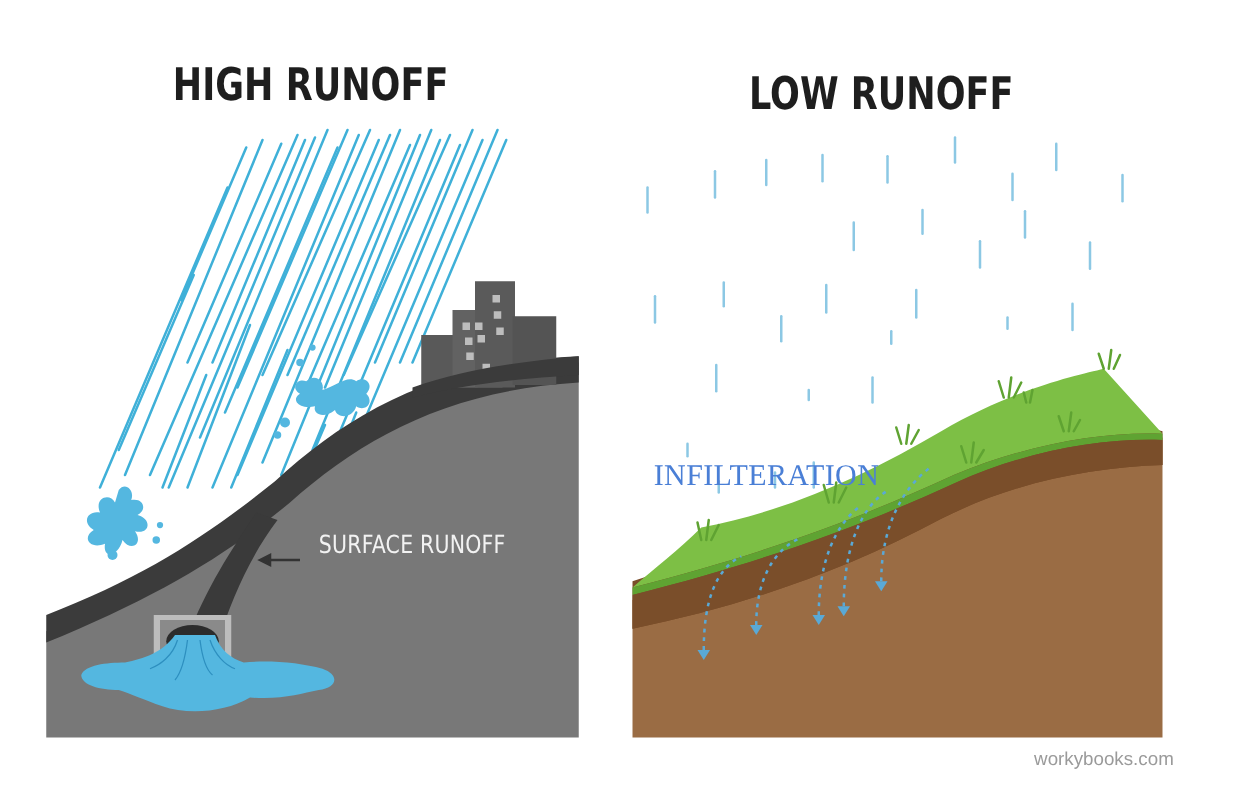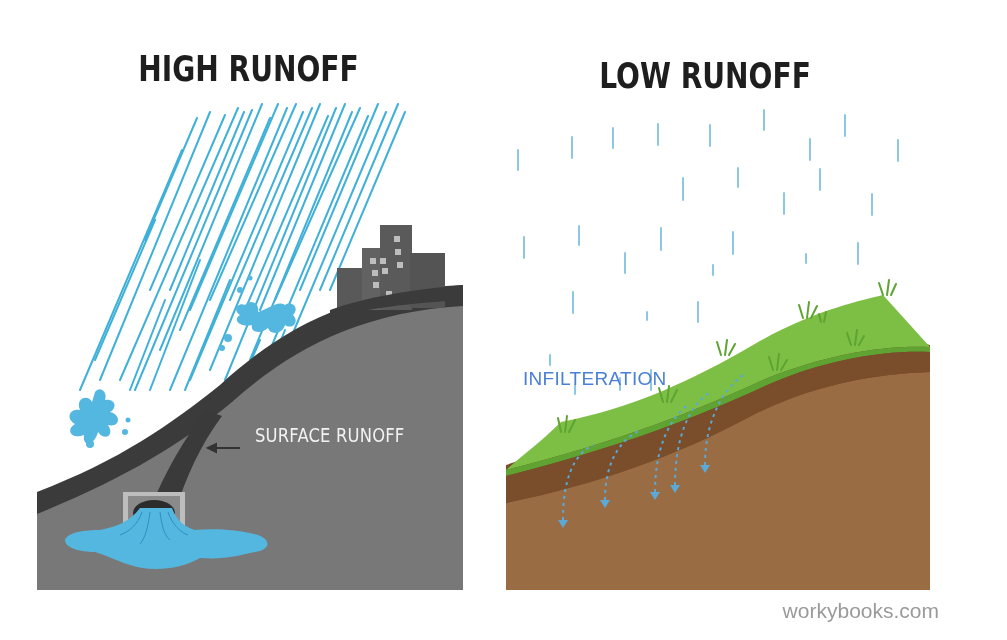--- a/index.html
+++ b/index.html
@@ -16,26 +16,26 @@
   .panel-left .panel-title { left: -3px; }
   .panel-right .panel-title { left: -30px; top: 55px; }
   svg.scene { position: absolute; left: 0; top: 0; }
   .label-surface {
     position: absolute; left: 255px; top: 423px;
     font-family: "DejaVu Sans", sans-serif; font-size: 20px; color: #f2f2f2;
     transform: scaleX(0.82); transform-origin: left center; letter-spacing: 0.2px;
   }
   .label-infil {
     position: absolute; left: 40px; top: 368px;
-    font-family: Liberation Sans, sans-serif; font-size: 19px; color: #4a7fd6;
+    font-family: Liberation Serif, serif; font-size: 24px; color: #4a7fd6;
     letter-spacing: 0.3px;
   }
   .watermark {
     position: absolute; right: 68px; top: 599px;
-    font-family: "Liberation Sans", sans-serif; font-size: 21px; color: #9a9a9a; text-align: right;
+    font-family: "Liberation Sans", sans-serif; font-size: 15px; color: #9a9a9a; text-align: right;
   }
 </style>
 </head>
 <body>
 
 <div class="panel panel-left">
   <svg class="scene" width="503" height="640" viewBox="0 0 503 640">
 
     <g stroke="#3fb0d8" stroke-width="2" stroke-linecap="round">
       <line x1="197" y1="118" x2="145" y2="240"></line>

